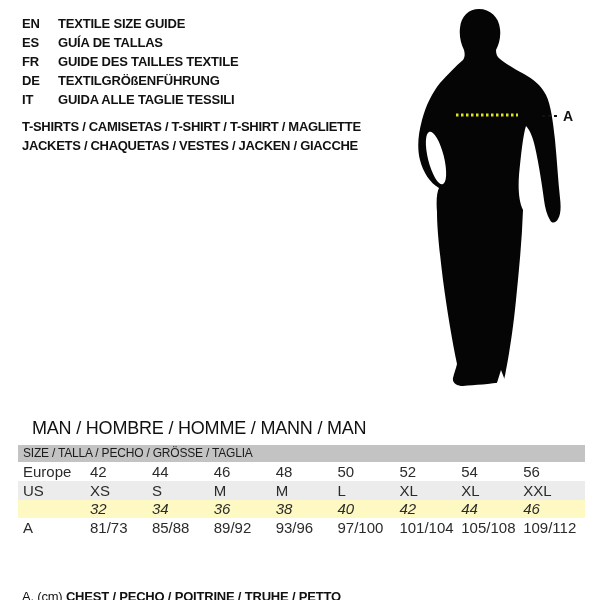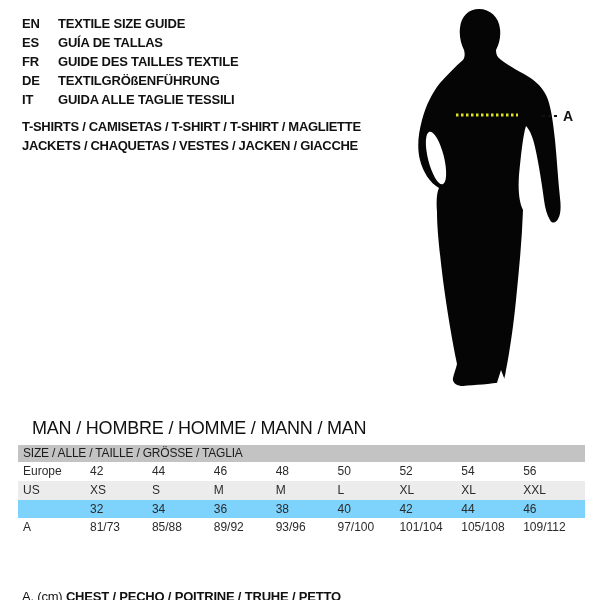--- a/index.html
+++ b/index.html
@@ -18,23 +18,23 @@
   
   .figure-wrap{position:absolute;left:400px;top:0;width:200px;height:400px;}
   
   .section-title{position:absolute;left:32px;top:418px;font-size:18px;font-weight:400;letter-spacing:-0.2px;}
   
   .size-table{position:absolute;left:18px;top:445px;width:567px;}
   .table-header{
     height:17px;line-height:17px;background:#c3c3c3;color:#1c1c1c;
     font-size:12px;letter-spacing:-0.2px;padding-left:5px;box-sizing:border-box;
   }
-  .trow{display:flex;height:19px;line-height:19px;font-size:12px;color:#2b2b2b;}
+  .trow{display:flex;height:19px;line-height:19px;font-size:15px;color:#2b2b2b;}
   .trow.shaded{background:#ececec;}
-  .trow.shaded-mid{background:#7dd3fc;height:18px;line-height:18px;}
+  .trow.shaded-mid{background:#fef9c3;height:18px;line-height:18px;font-style:italic;}
   .tlabel{width:72px;padding-left:5px;box-sizing:border-box;text-align:left;}
   .tcell{flex:1;text-align:left;}
   
   .footnote{position:absolute;left:22px;top:549px;font-size:13px;letter-spacing:-0.2px;white-space:nowrap;margin-top:40px;}
   .footnote .prefix{font-weight:400;}
   .footnote .rest{font-weight:700;}
 </style>
 </head>
 <body>
 
@@ -110,21 +110,21 @@
       <line x1="456" y1="115" x2="518" y2="115" stroke="#dde21f" stroke-width="3" stroke-dasharray="2.5,2.5"></line>
 
       <line x1="542" y1="116" x2="560" y2="116" stroke="#111111" stroke-width="2" stroke-dasharray="3,3"></line>
       <text x="563" y="121" font-size="14" font-weight="600" fill="#111111" font-family="Liberation Sans, sans-serif">A</text>
     </svg>
   </div>
 
   <div class="section-title">MAN / HOMBRE / HOMME / MANN / MAN</div>
 
   <div class="size-table">
-    <div class="table-header">SIZE / ALLE / TAILLE / GRÖSSE / TAGLIA</div>
+    <div class="table-header">SIZE / TALLA / PECHO / GRÖSSE / TAGLIA</div>
 
     <div class="trow">
       <span class="tlabel">Europe</span>
       <span class="tcell">42</span>
       <span class="tcell">44</span>
       <span class="tcell">46</span>
       <span class="tcell">48</span>
       <span class="tcell">50</span>
       <span class="tcell">52</span>
       <span class="tcell">54</span>

